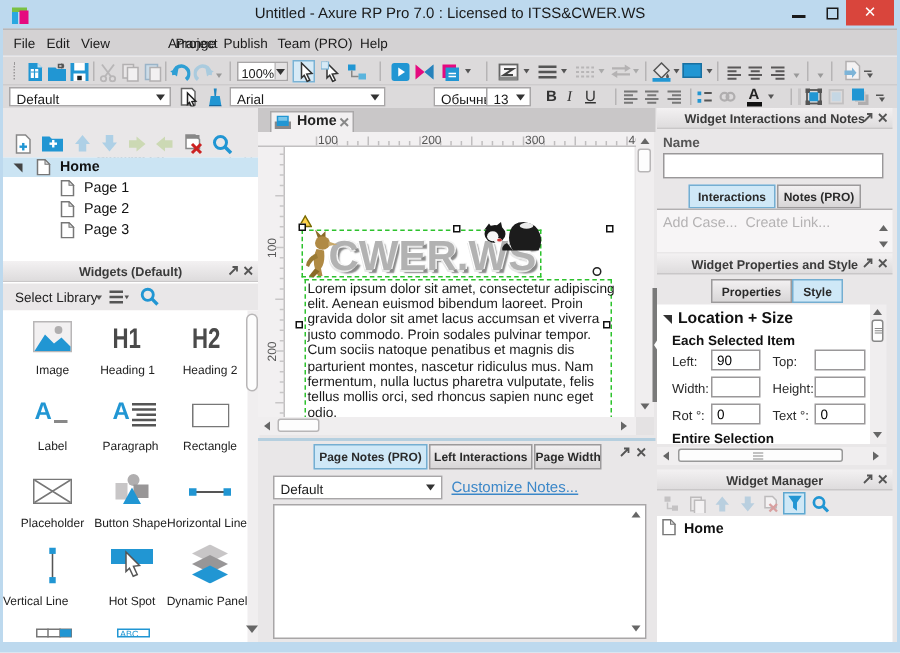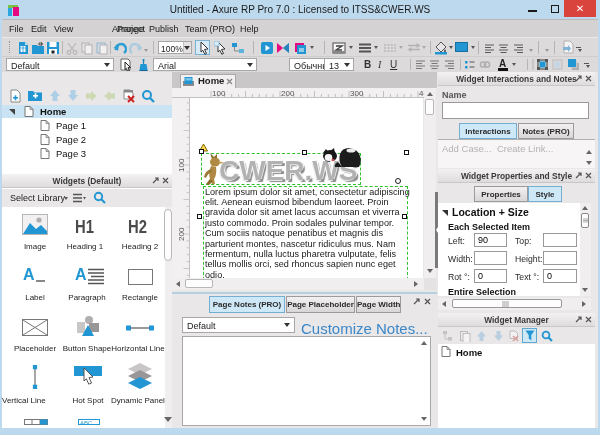--- a/index.html
+++ b/index.html
@@ -540,27 +540,27 @@
       <div class="abs" style="left:252px;top:206px;width:12px;height:12px;background:#e4e2e3;"></div>
 
       <div class="abs" style="left:0;top:220px;width:265px;height:136px;background:#e9e7e8;border-top:2px solid #b5cfdf;">
         <svg class="hico" style="right:17px;top:4px;" viewBox="0 0 7 7">
             <path d="M1 6 L6 1 M3 1 h3 v3" stroke="#555" stroke-width="1.2" fill="none"></path>
           </svg>
         <svg class="hico" style="right:6px;top:4px;" viewBox="0 0 7 7">
             <path d="M1 1 L6 6 M6 1 L1 6" stroke="#555" stroke-width="1.2" fill="none"></path>
           </svg>
         <div class="tab sel" style="left:37px;top:2px;width:76px;height:17px;line-height:16px;">Page Notes (PRO)</div>
-        <div class="tab" style="left:114px;top:2px;width:69px;height:17px;line-height:16px;">Page Placeholder</div>
+        <div class="tab" style="left:114px;top:2px;width:69px;height:17px;line-height:16px;">Left Interactions</div>
         <div class="tab" style="left:184px;top:2px;width:45px;height:17px;line-height:16px;">Page Width</div>
         <div class="combo" style="left:10px;top:23px;width:113px;height:16px;">
             <span style="position:absolute;left:4px;top:3px;">Default</span>
             <span class="arr" style="top:5px;right:4px;border-left-width:3.5px;border-right-width:3.5px;border-top-width:4.5px;"></span>
           </div>
-        <div class="abs" style="left:129px;top:26px;font-size:15px;color:#3b87c8;">Customize Notes...</div>
+        <div class="abs" style="left:129px;top:26px;font-size:10px;color:#3b87c8;text-decoration:underline;">Customize Notes...</div>
         <div class="white abs" style="left:10px;top:42px;width:249px;height:90px;border:1px solid #a8a6a7;">
           <div class="scroll-arr" style="right:3px;top:4px;border-left:3.5px solid transparent;border-right:3.5px solid transparent;border-bottom:4.5px solid #666;"></div>
           <div class="scroll-arr" style="right:3px;bottom:4px;border-left:3.5px solid transparent;border-right:3.5px solid transparent;border-top:4.5px solid #666;"></div>
         </div>
       </div>
     </div>
 
     <div class="abs" style="left:433px;top:120px;width:3.5px;height:76px;background:#7a7a7a;"></div>
     <div class="abs" style="left:433.5px;top:155px;width:0;height:0;border-top:3px solid transparent;border-bottom:3px solid transparent;border-right:2.5px solid #fff;"></div>
 

